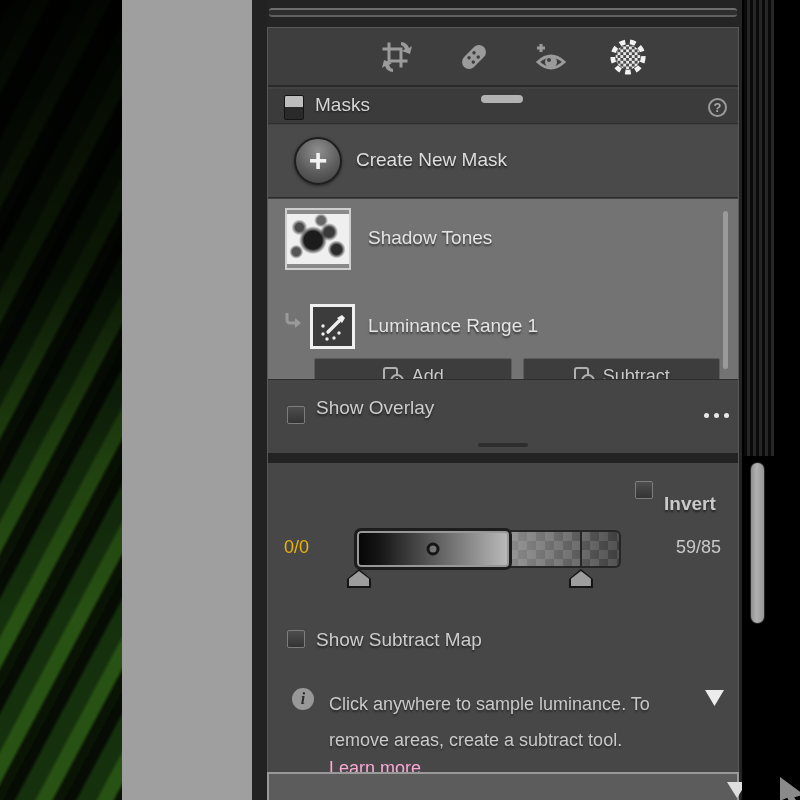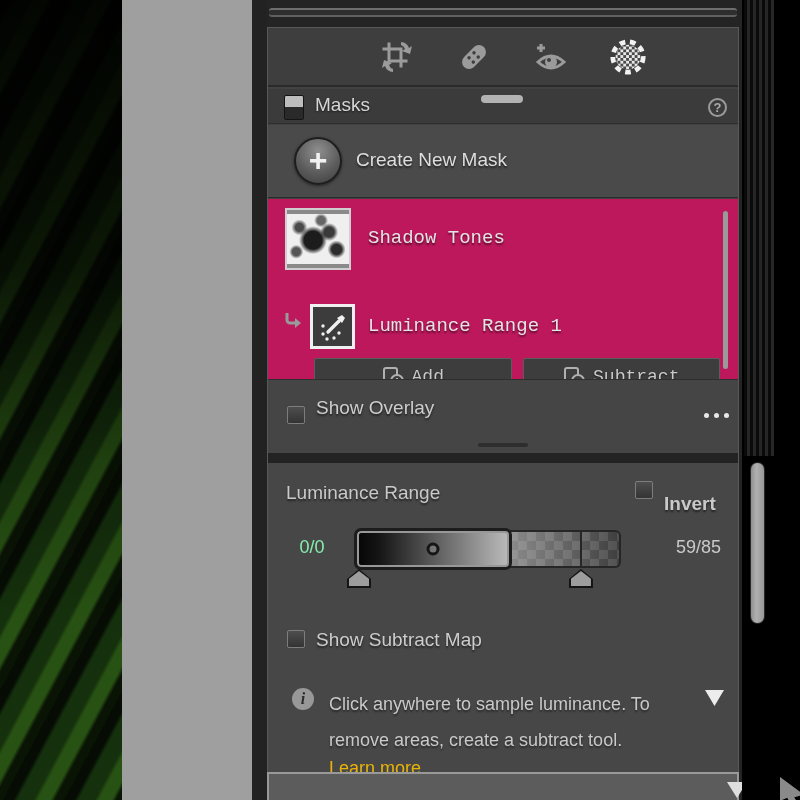--- a/index.html
+++ b/index.html
@@ -73,21 +73,21 @@
   .plus-circle {
     position:absolute; left:26px; top:12px; width:48px; height:48px; border-radius:50%;
     background:radial-gradient(circle at 50% 28%, #8f8f8f, #5d5d5d 55%, #3c3c3c 100%);
     border:2px solid #1e1e1e; box-shadow:0 1px 3px rgba(0,0,0,.5);
     display:flex; align-items:center; justify-content:center;
     color:#f2f2f2; font-size:32px; font-weight:bold; line-height:1; padding-bottom:3px;
   }
   .create-label { position:absolute; left:88px; top:24px; font-size:19px; color:#dedede; text-shadow:0 2px 2px rgba(0,0,0,.55); }
 
   
-  .mask-list { position:absolute; left:0; top:171px; width:470px; height:180px; background:#be185d;font-family:Liberation Mono, monospace; }
+  .mask-list { position:absolute; left:0; top:171px; width:470px; height:180px; background:#737373; }
   .list-scrollbar { position:absolute; left:455px; top:12px; width:5px; height:158px; background:#9a9a9a; border-radius:3px; }
   .thumb-frame {
     position:absolute; border:2px solid #cfcfcf; background:#ededed;
   }
   .shadow-thumb { left:17px; top:9px; width:66px; height:62px;
     background:
       radial-gradient(circle at 42% 52%, #1c1c1c 0 9px, transparent 14px),
       radial-gradient(circle at 68% 38%, #3a3a3a 0 5px, transparent 9px),
       radial-gradient(circle at 20% 30%, #4a4a4a 0 4px, transparent 8px),
       radial-gradient(circle at 80% 68%, #2c2c2c 0 5px, transparent 9px),
@@ -124,21 +124,21 @@
 
   
   .section-gap { position:absolute; left:0; top:425px; width:470px; height:10px; background:#232323; }
 
   
   .lum-section { position:absolute; left:0; top:435px; width:470px; height:309px; background:#474747; }
   .lum-title { position:absolute; left:18px; top:19px; font-size:19px; color:#c9c9c9; text-shadow:0 2px 2px rgba(0,0,0,.5); }
   .invert-check { position:absolute; left:367px; top:18px; }
   .invert-label { position:absolute; left:396px; top:30px; font-size:19px; color:#c9c9c9; text-shadow:0 2px 2px rgba(0,0,0,.5);font-weight:bold; }
 
-  .low-val  { position:absolute; left:16px;  top:74px; width:56px; text-align:center;  font-size:18px; color:#86efac; }
+  .low-val  { position:absolute; left:16px;  top:74px; width:56px; text-align:left;  font-size:18px; color:#eab308; }
   .high-val { position:absolute; left:408px; top:74px; width:56px; text-align:left; font-size:18px; color:#c9c9c9; }
 
   .slider-wrap { position:absolute; left:86px; top:58px; width:267px; height:62px; }
   .slider-bar { position:absolute; left:0; top:7px; width:267px; height:42px; }
   .falloff-zone {
     position:absolute; left:0; top:2px; width:100%; height:38px; border-radius:6px;
     border:2px solid #262626; background-color:#4c4c4c;
     background-image:
       linear-gradient(45deg,#646464 25%,transparent 25%,transparent 75%,#646464 75%),
       linear-gradient(45deg,#646464 25%,transparent 25%,transparent 75%,#646464 75%);
@@ -166,21 +166,21 @@
   .map-label { position:absolute; left:48px; top:166px; font-size:19px; color:#cccccc; text-shadow:0 2px 2px rgba(0,0,0,.5); }
 
   .info-icon {
     position:absolute; left:24px; top:225px; width:22px; height:22px; border-radius:50%;
     background:#989898; color:#2e2e2e; font-family:"Liberation Serif",serif; font-style:italic; font-weight:bold;
     font-size:16px; display:flex; align-items:center; justify-content:center;
   }
   .info-text { position:absolute; left:61px; top:223px; width:348px; font-size:18px; line-height:36px; color:#c9c9c9; text-shadow:0 2px 2px rgba(0,0,0,.45); }
   .info-collapse { position:absolute; left:437px; top:227px; width:19px; height:16px;
     clip-path:polygon(0 0,100% 0,50% 100%); background:#ececec; }
-  .learn-more { position:absolute; left:61px; top:295px; font-size:18px; color:#eab308; }
+  .learn-more { position:absolute; left:61px; top:295px; font-size:18px; color:#f9a8d4; }
 
   
   .bottom-bar {
     position:absolute; left:0px; top:772px; width:472px; height:28px;
     background:#5c5c5c; border:2px solid #999; border-bottom:none;
   }
   .bottom-collapse { position:absolute; left:458px; top:8px; width:20px; height:16px;
     clip-path:polygon(0 0,100% 0,50% 100%); background:#dedede; }
 
   svg { display:block; }
@@ -310,21 +310,20 @@
             <i></i>
             <i></i>
             <i></i>
           </span>
         <span class="drag-bar"></span>
       </div>
 
       <div class="section-gap"></div>
 
       <div class="lum-section">
-        <span class="lum-title">Luminance Range</span>
         <span class="checkbox invert-check"></span>
         <span class="invert-label">Invert</span>
 
         <span class="low-val">0/0</span>
         <span class="high-val">59/85</span>
 
         <div class="slider-wrap">
           <div class="slider-bar">
             <div class="falloff-zone">
               <div class="falloff-fade"></div>

